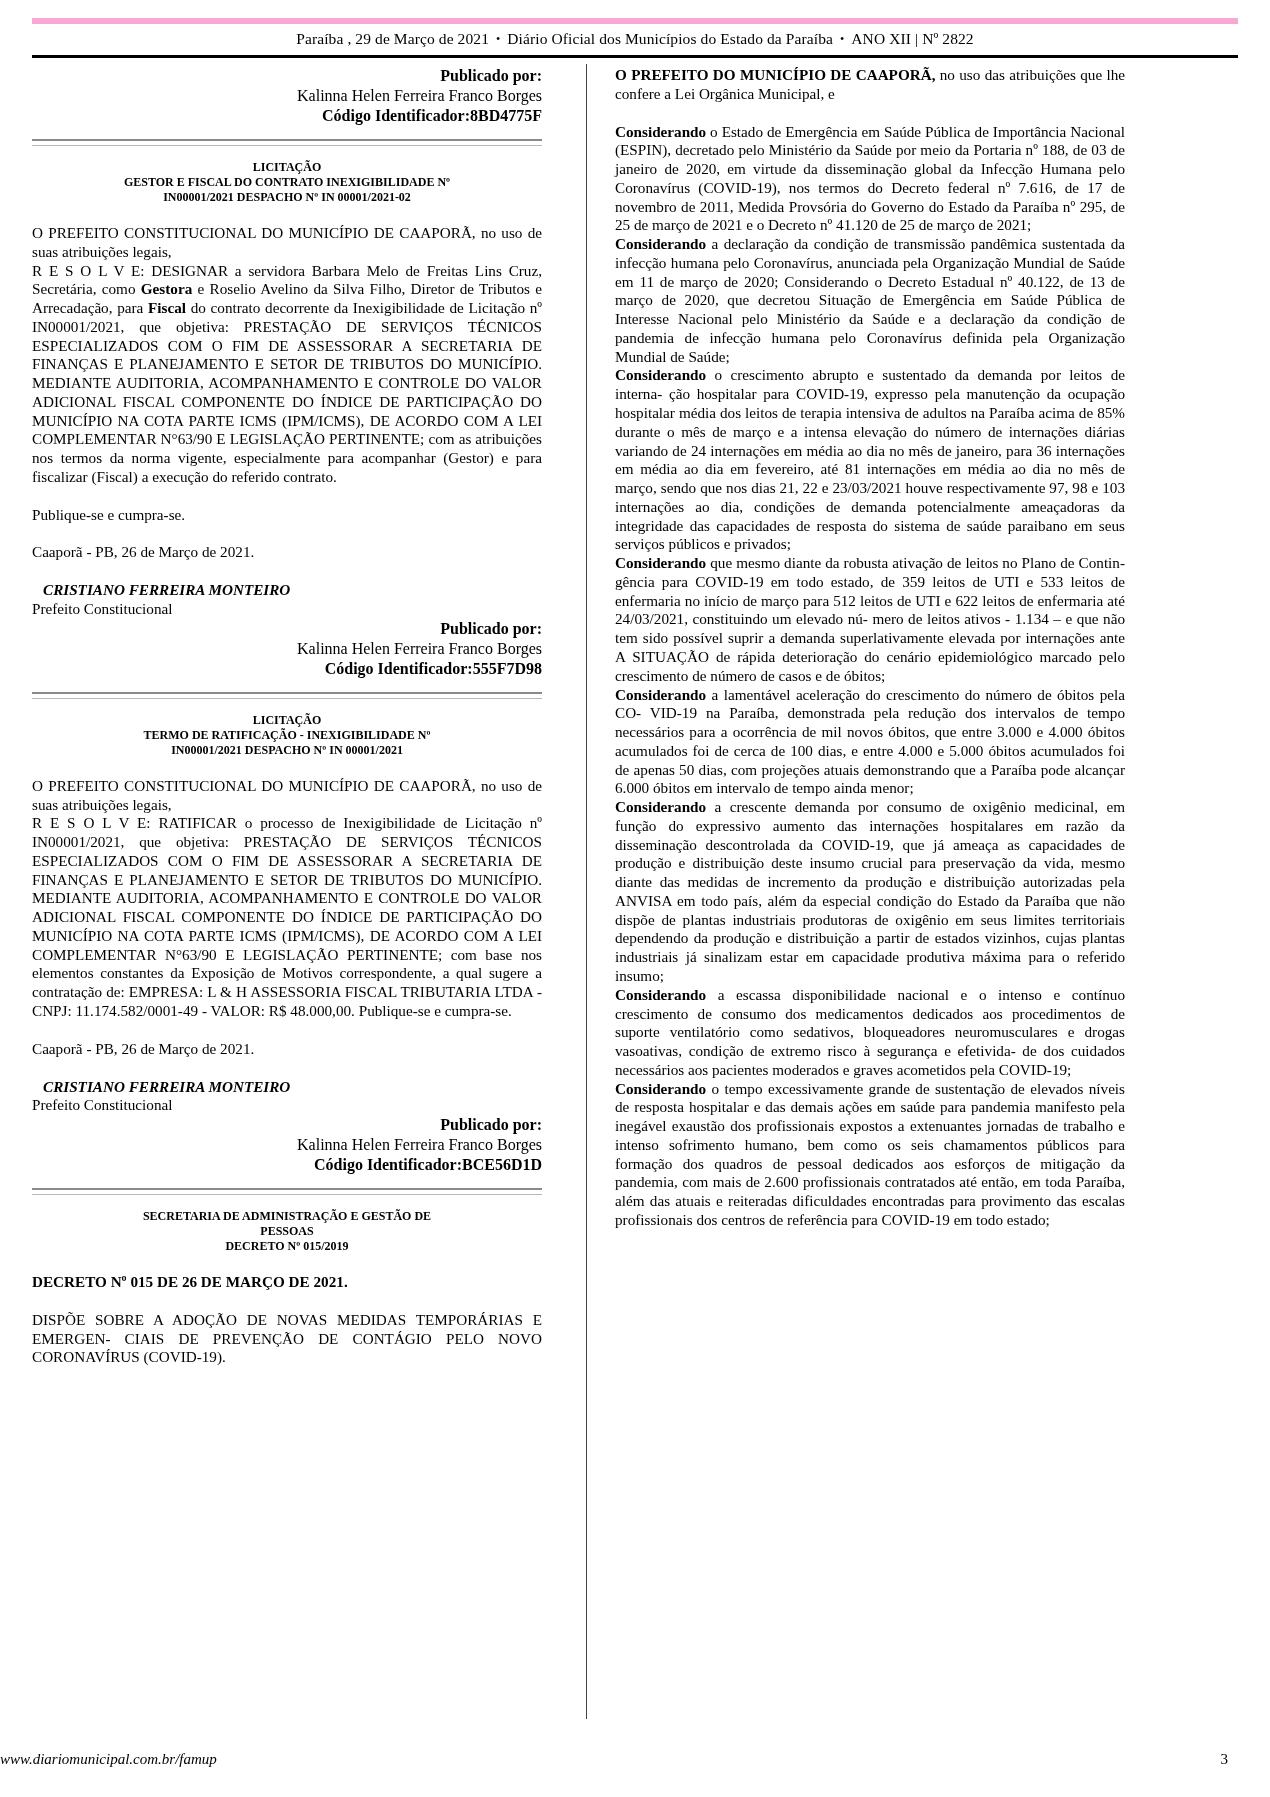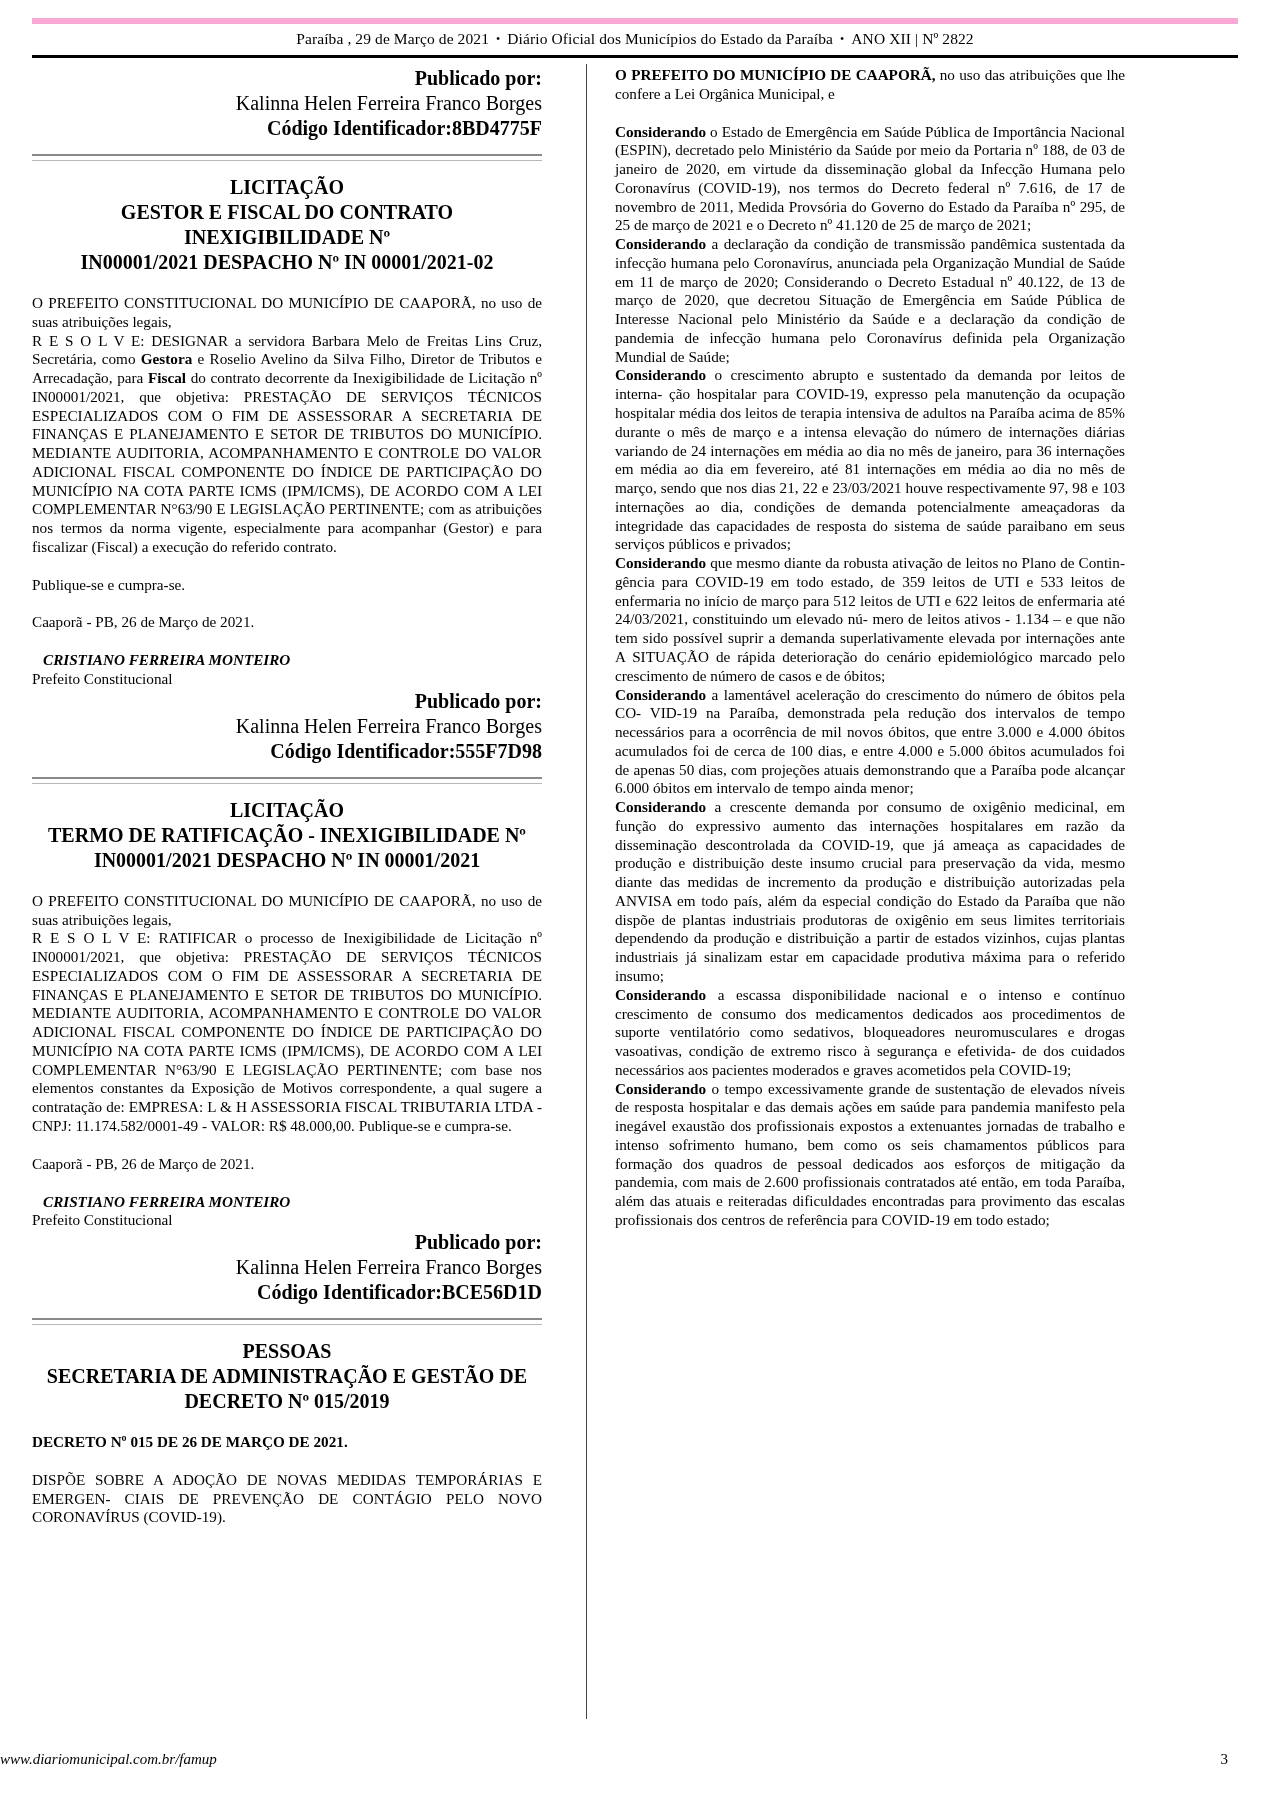--- a/index.html
+++ b/index.html
@@ -65,38 +65,38 @@
 
   .just { text-align: justify; text-justify: inter-word; }
   .b { font-weight: bold; }
   .bi { font-weight: bold; font-style: italic; margin-left: 11px; }
   .gap-md { height: 19px; }
 
   
   .pub-block {
     text-align: right;
     line-height: 1.25;
-    font-size: 20px;
+    font-size: 16px;
   }
   .pub-block .pub-title { font-weight: bold; }
   .pub-block .pub-code { font-weight: bold; }
   .pub-block .pub-code span.val { font-weight: bold; }
 
   
   .section-rule {
     margin: 13px 0 14px 0;
     height: 4px;
     border-top: 2px solid #8a8a8a;
     border-bottom: 1px solid #b8b8b8;
   }
 
   .heading {
     text-align: center;
     font-weight: bold;
-    font-size: 20px;
+    font-size: 12px;
     line-height: 1.25;
   }
 
   .indent-block {
     text-align: justify;
   }
 
   
   .footer {
     position: absolute;
@@ -184,22 +184,22 @@
 
     <div class="pub-block">
       <div class="pub-title">Publicado por:</div>
       <div>Kalinna Helen Ferreira Franco Borges</div>
       <div class="pub-code"><span>Código Identificador:</span><span class="val">BCE56D1D</span></div>
     </div>
 
     <div class="section-rule"></div>
 
     <div class="heading">
+      <div>SECRETARIA DE ADMINISTRAÇÃO E GESTÃO DE</div>
       <div>PESSOAS</div>
-      <div>SECRETARIA DE ADMINISTRAÇÃO E GESTÃO DE</div>
       <div>DECRETO Nº 015/2019</div>
     </div>
 
     <div class="gap-md"></div>
     <p class="b">DECRETO Nº 015 DE 26 DE MARÇO DE 2021.</p>
     <div class="gap-md"></div>
     <p class="indent-block">DISPÕE SOBRE A ADOÇÃO DE NOVAS MEDIDAS TEMPORÁRIAS E EMERGEN- CIAIS DE PREVENÇÃO DE CONTÁGIO PELO NOVO CORONAVÍRUS (COVID-19).</p>
 
   </div>
 

